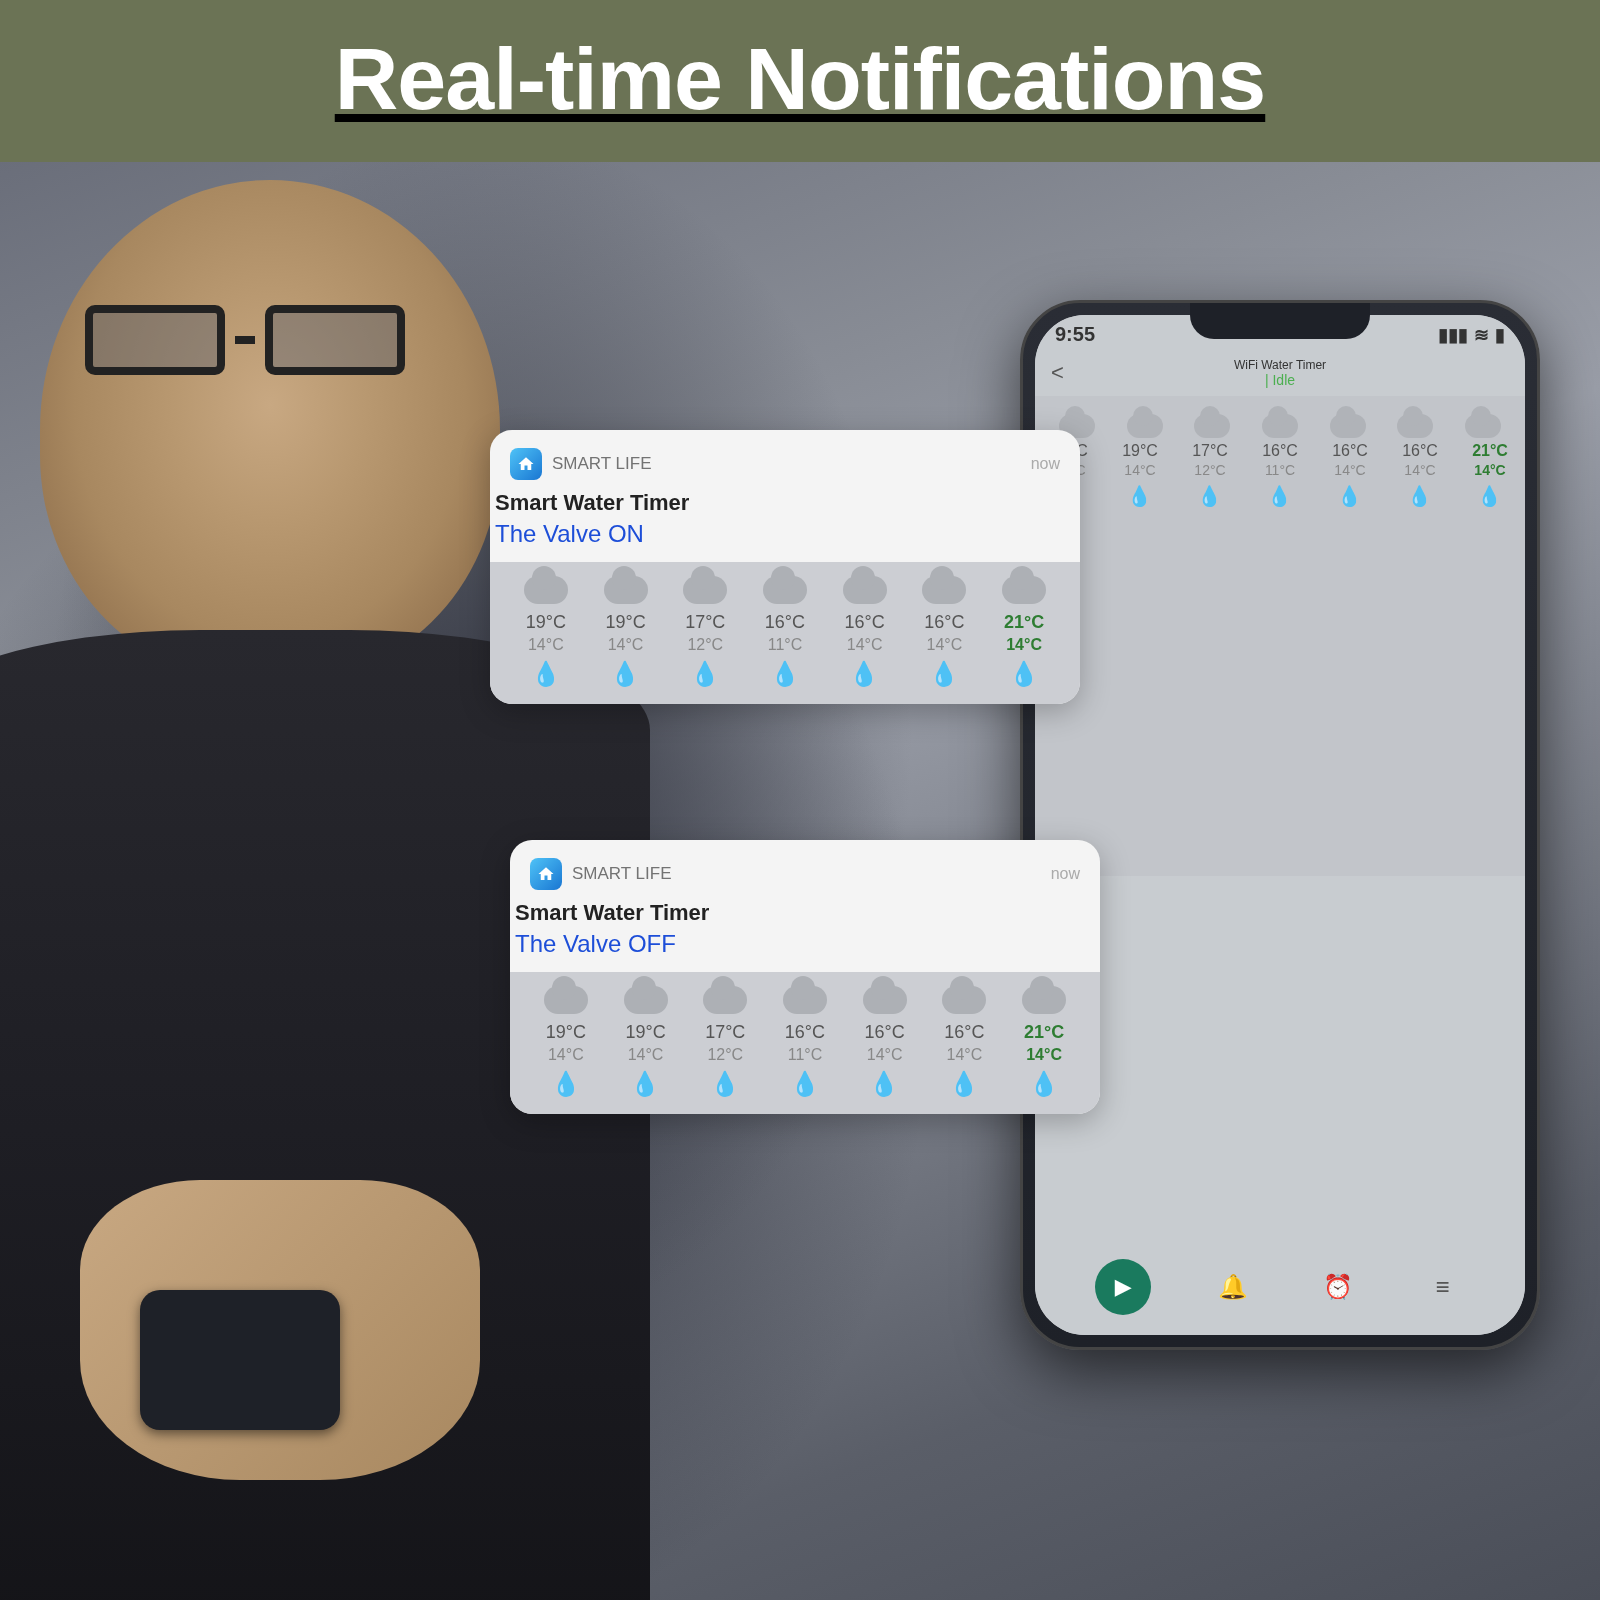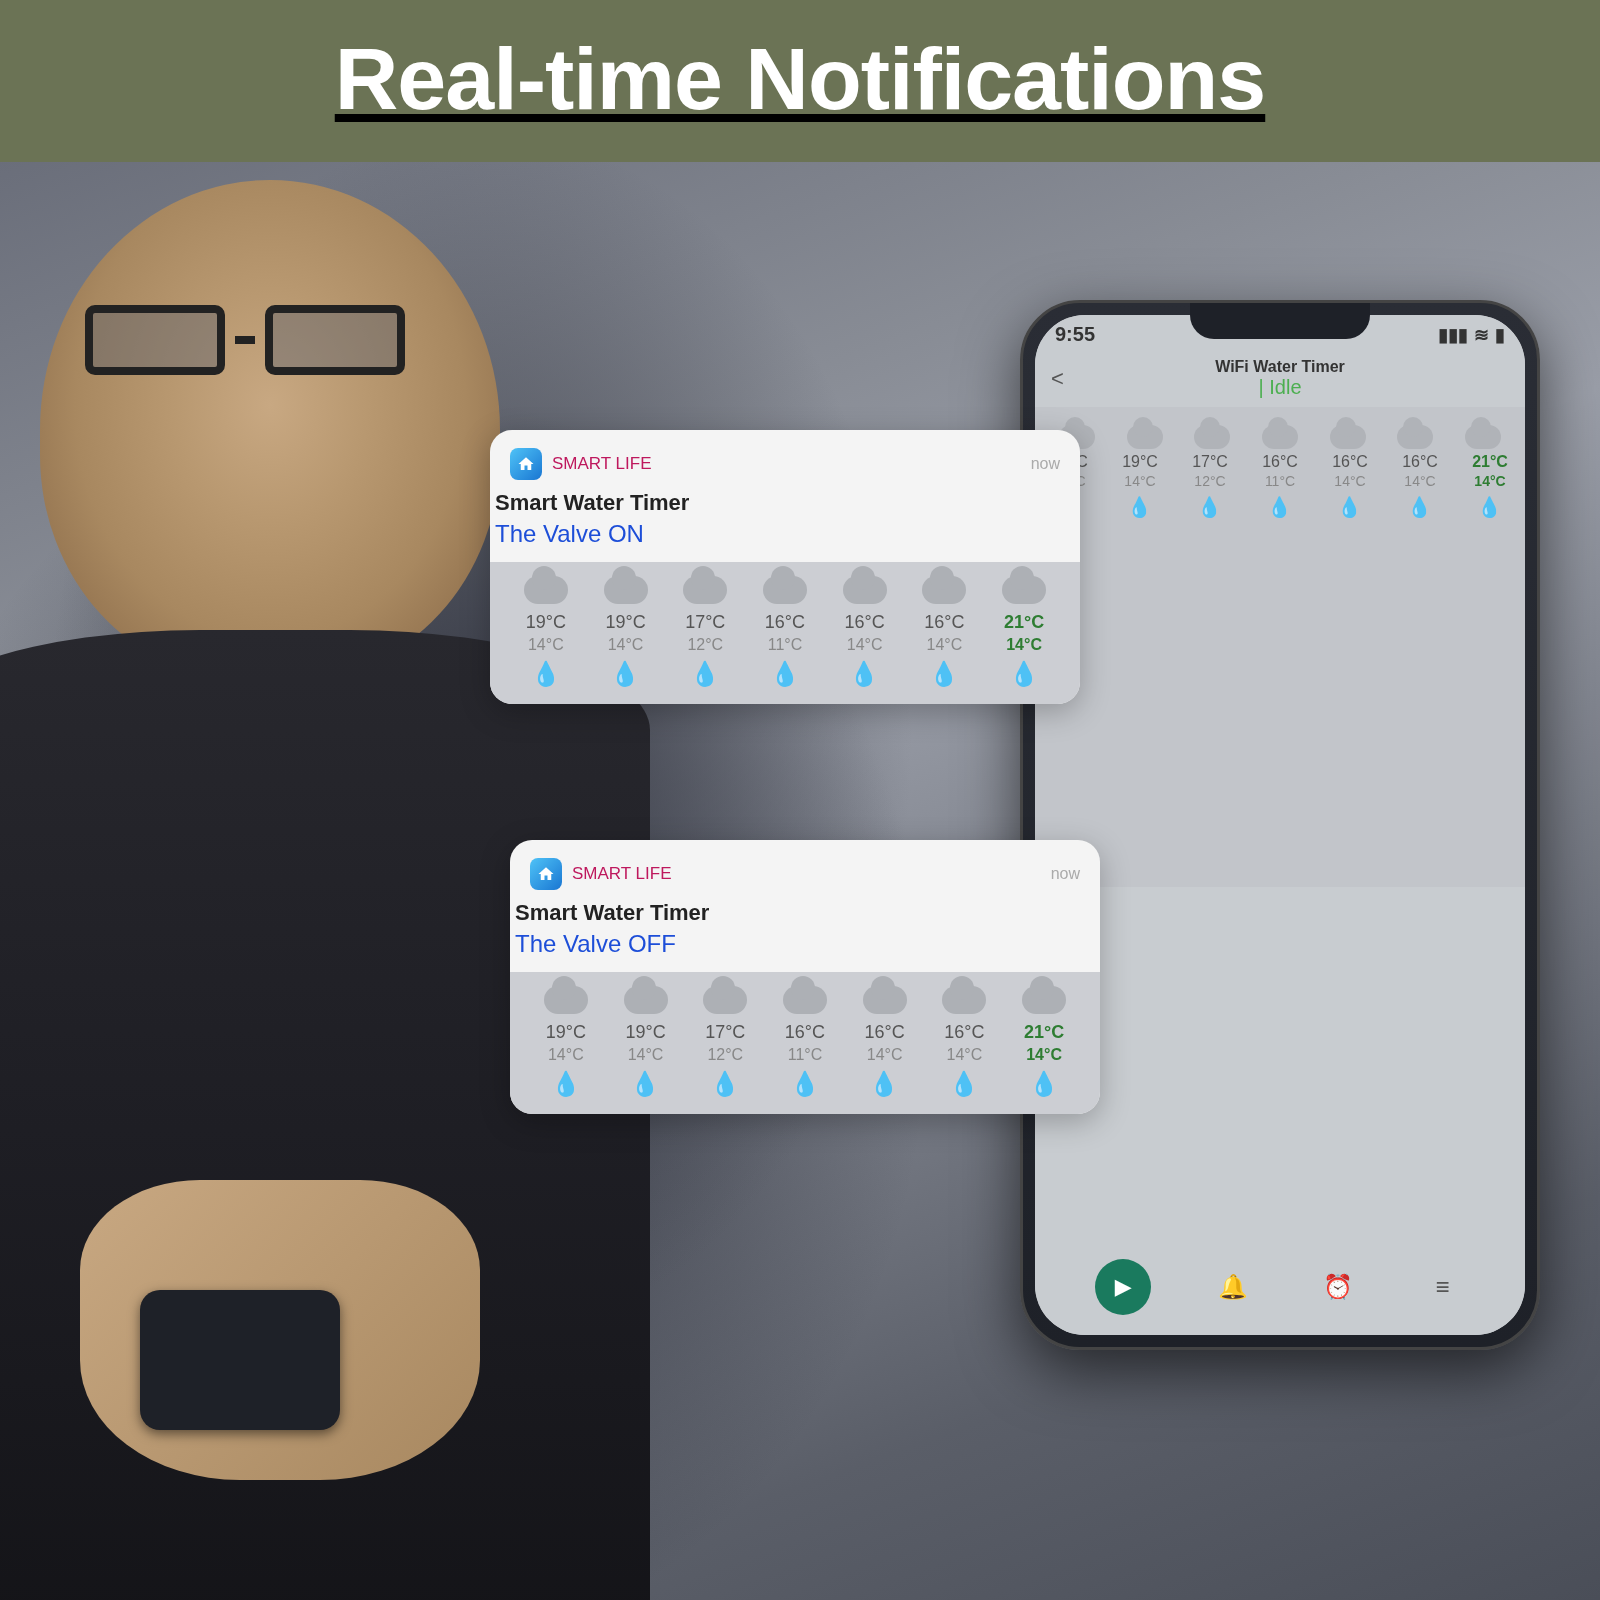--- a/index.html
+++ b/index.html
@@ -109,28 +109,28 @@
     }
 
     .nav-back {
       position: absolute;
       left: 16px;
       font-size: 22px;
       color: #555;
     }
 
     .nav-title {
-      font-size: 16px;
-      font-weight: 700;
+      font-size: 12px;
+      font-weight: 400;
       color: #333;
       text-align: center;
     }
 
     .nav-subtitle {
-      font-size: 20px;
+      font-size: 14px;
       color: #4caf50;
       text-align: center;
     }
 
     .cloud-icon {
       width: 36px;
       height: 24px;
       background: #b0b3b8;
       border-radius: 12px;
       position: relative;
@@ -271,21 +271,21 @@
       border-radius: 8px;
       display: flex;
       align-items: center;
       justify-content: center;
       font-size: 18px;
       color: white;
     }
 
     .fn-app-name {
       font-size: 17px;
-      color: #be185d;
+      color: #737373;
       font-weight: 500;
     }
 
     .fn-time {
       font-size: 16px;
       color: #aaa;
     }
 
     .fn-content {
       padding: 0 5px 14px;

